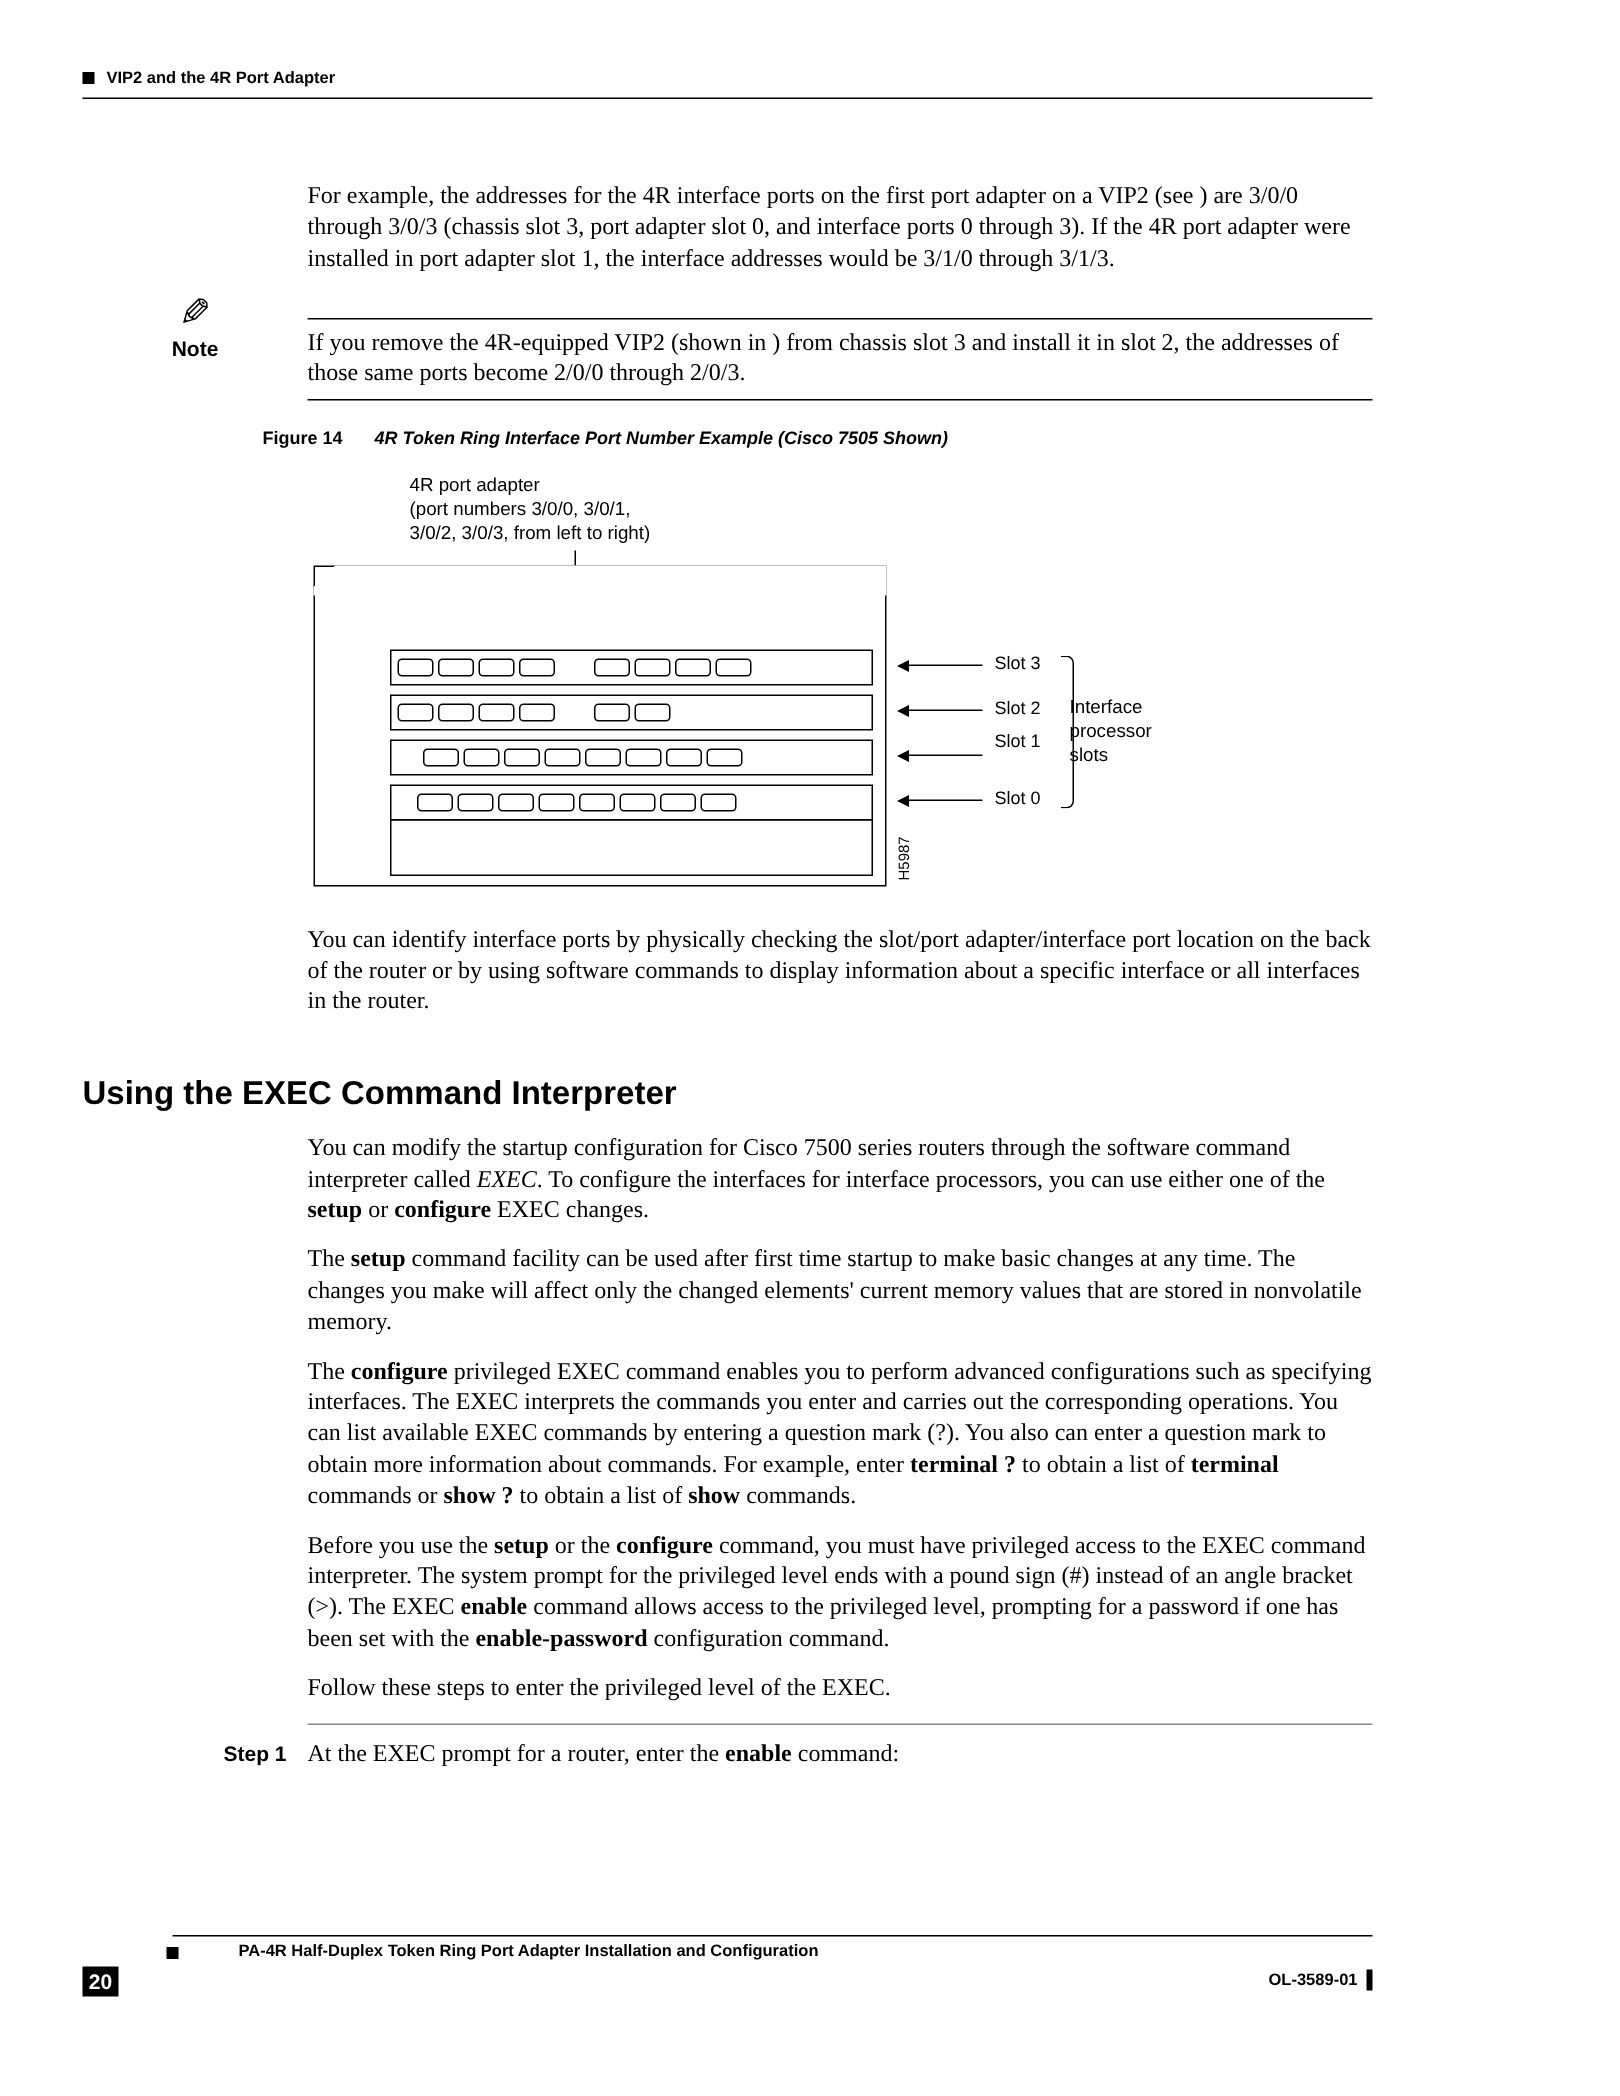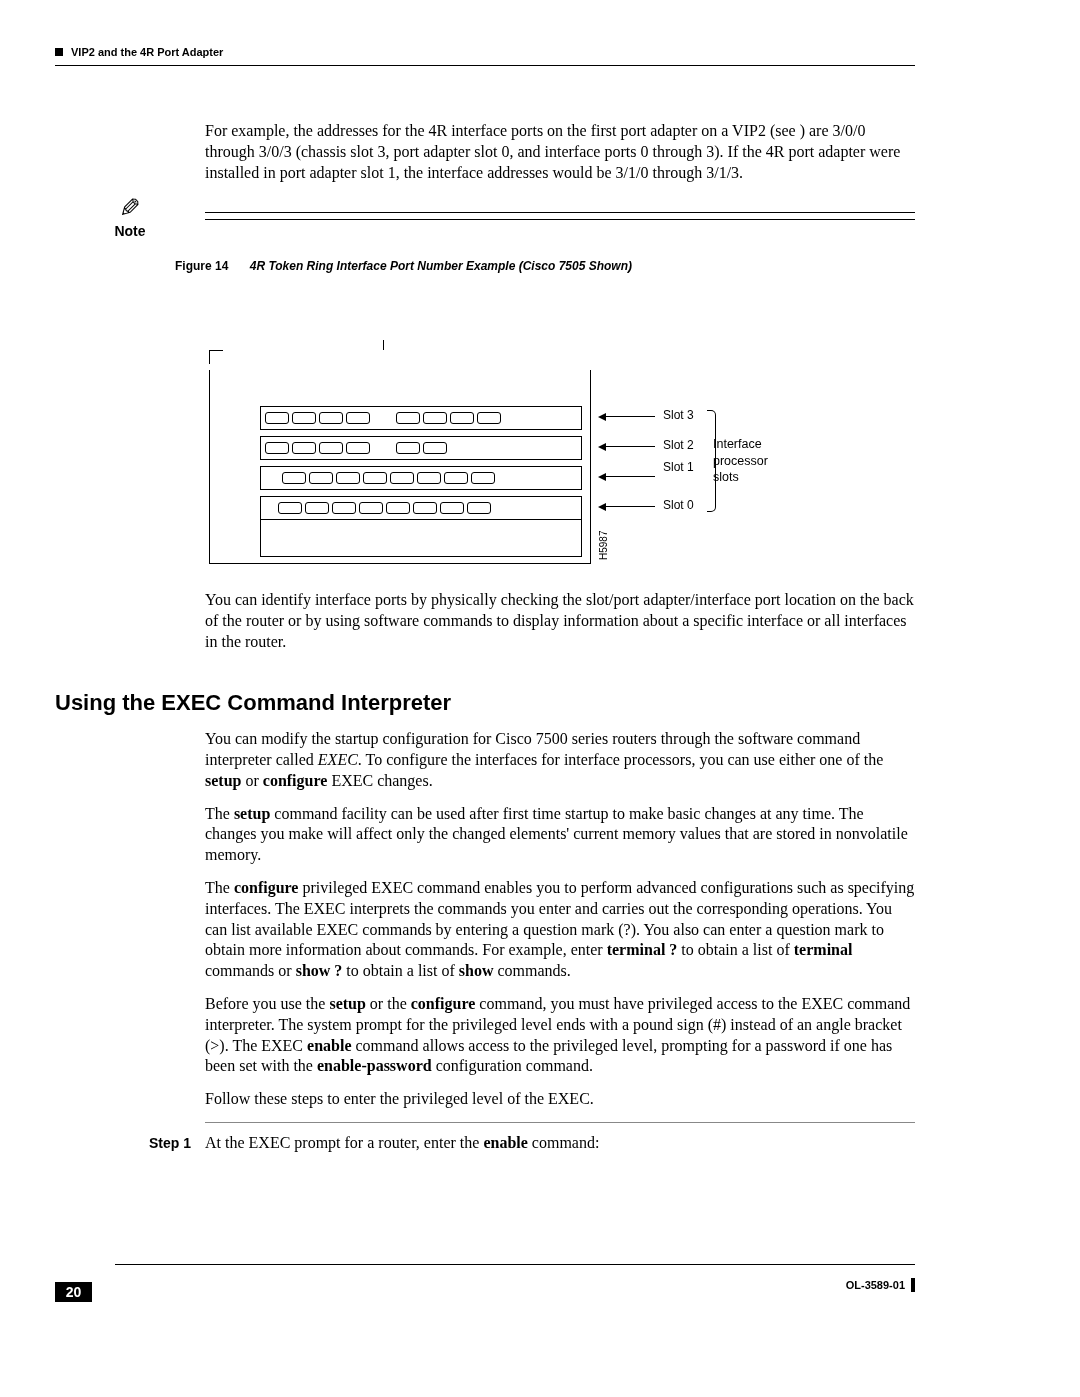--- a/index.html
+++ b/index.html
@@ -211,25 +211,25 @@
     display: flex;
     align-items: center;
     font-family: Arial, Helvetica, sans-serif;
     font-size: ше11px;
     font-weight: bold;
   }
   .footer-title { font-size: 11px; margin-left: 32px; }
   .page-num {
     background: #000;
     color: #fff;
-    width: 37px;
+    width: 24px;
     text-align: center;
     font-size: 14px;
     line-height: 20px;
-    margin-top: 14px;
+    margin-top: 2px;
   }
   .footer-right { margin-left: auto; font-size: 11px; }
   .footer-bar-right {
     width: 4px; height: 14px; background: #000; display: inline-block; margin-left: 6px; vertical-align: middle;
   }
 </style>
 </head>
 <body>
 
 <div class="header">
@@ -240,30 +240,34 @@
 
 <div class="body-text">For example, the addresses for the 4R interface ports on the first port adapter on a VIP2 (see ) are 3/0/0 through 3/0/3 (chassis slot 3, port adapter slot 0, and interface ports 0 through 3). If the 4R port adapter were installed in port adapter slot 1, the interface addresses would be 3/1/0 through 3/1/3.</div>
 
 <div class="note">
   <div class="note-icon-col">
     <span class="pencil">✎</span><br>
     <span class="note-label">Note</span>
   </div>
   <div style="flex:1;">
     <div style="border-top:1px solid #000; margin-bottom:6px; margin-top:16px;"></div>
+    <span>If you remove the 4R-equipped VIP2 (shown in ) from chassis slot 3 and install it in slot 2, the addresses of those same ports become 2/0/0 through 2/0/3.</span>
     <div style="border-top:1px solid #000; margin-top:6px;"></div>
   </div>
 </div>
 
 <div class="figure-caption">
   <span class="lbl">Figure 14</span>
   <span class="title">4R Token Ring Interface Port Number Example (Cisco 7505 Shown)</span>
 </div>
 
 <div class="figure-area">
+  <div class="callout-top">4R port adapter
+(port numbers 3/0/0, 3/0/1,
+3/0/2, 3/0/3, from left to right)</div>
   <div class="down-arrow"></div>
   <div class="chassis">
     <div class="slot slot3">
       <div class="slot-inner">
           <div class="port"></div>
           <div class="port"></div>
           <div class="port"></div>
           <div class="port"></div>
           <div style="width:20px"></div>
           <div class="port"></div>
@@ -355,17 +359,21 @@
 <div class="step-row">
   <div class="step-left"><span class="step-label">Step 1</span></div>
   <div style="flex:1;">
     <span>At the EXEC prompt for a router, enter the </span><b>enable</b><span> command:</span>
   </div>
 </div>
 
 <div class="footer">
   <div class="footer-rule"></div>
   <div class="footer-row">
+    <span class="header-marker" style="margin-left:56px;"></span>
+    <span class="footer-title">PA-4R Half-Duplex Token Ring Port Adapter Installation and Configuration</span>
+  </div>
+  <div class="footer-row">
     <div class="page-num">20</div>
     <span class="footer-right">OL-3589-01</span>
     <span class="footer-bar-right"></span>
   </div>
 </div>
 
 </body></html>

